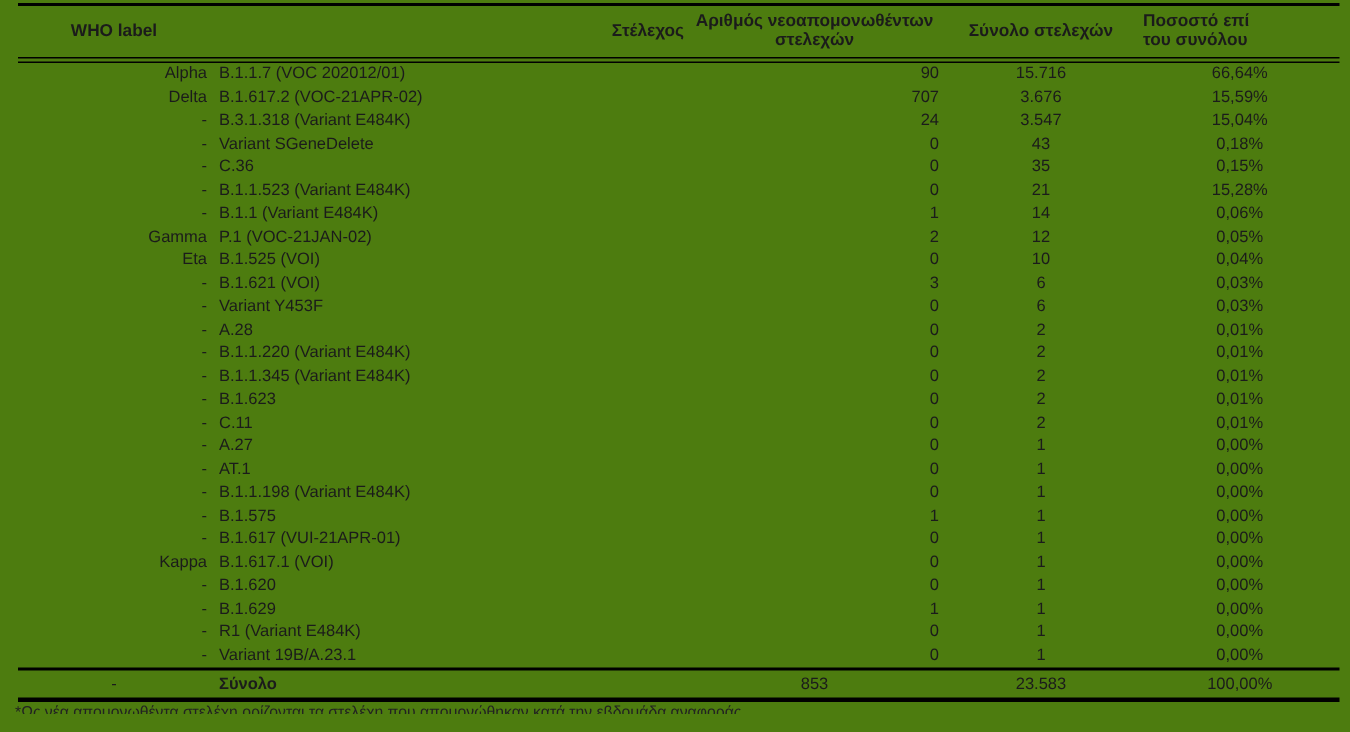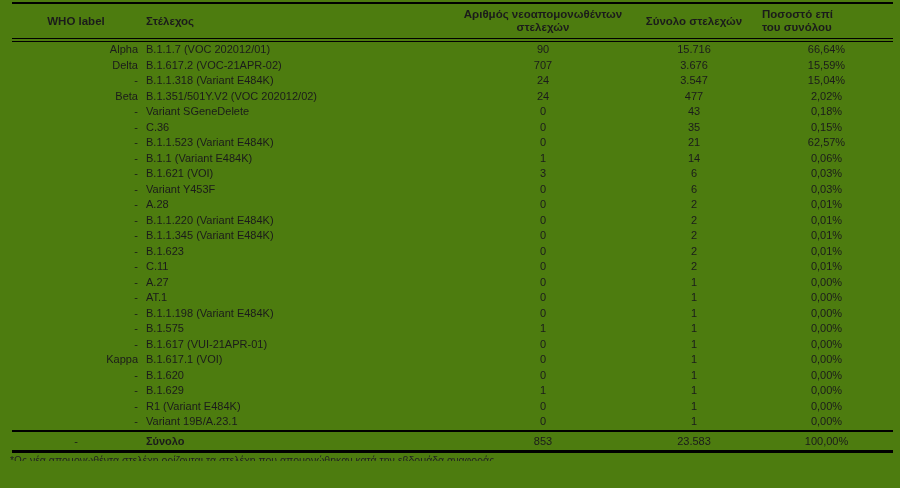--- a/index.html
+++ b/index.html
@@ -34,36 +34,36 @@
     font-size: 11.5px;
     font-weight: bold;
     vertical-align: middle;
     padding: 3px 2px;
     height: 28px;
     border-bottom: 4px double #000;
     white-space: pre-line;
     line-height: 13px;
   }
   thead th.col-who   { text-align: center; }
-  thead th.col-strain{ text-align: left; padding-left: 6px; }
+  thead th.col-strain{ text-align: right; padding-left: 6px; }
   thead th.col-new   { text-align: center; margin-top: 24px; }
   thead th.col-total { text-align: center; }
   thead th.col-pct   { text-align: left; }
 
   tbody td {
     font-size: 11px;
     height: 15.5px;
     line-height: 15.5px;
     padding: 0 2px;
     white-space: nowrap;
     overflow: hidden;
   }
   tbody td.col-who   { text-align: right; }
   tbody td.col-strain{ text-align: left; padding-left: 6px; }
-  tbody td.col-new   { text-align: center; }
+  tbody td.col-new   { text-align: right; }
   tbody td.col-total { text-align: center; }
   tbody td.col-pct   { text-align: center; }
 
   tfoot td {
     font-size: 11px;
     height: 16px;
     line-height: 16px;
     padding: 1px 2px;
     border-top: 2px solid #000;
     border-bottom: 3px solid #000;
@@ -118,59 +118,66 @@
   </tr>
         <tr>
     <td class="col-who">Delta</td>
     <td class="col-strain">B.1.617.2 (VOC-21APR-02)</td>
     <td class="col-new">707</td>
     <td class="col-total">3.676</td>
     <td class="col-pct">15,59%</td>
   </tr>
         <tr>
     <td class="col-who">-</td>
-    <td class="col-strain">B.1.1.318 (Variant E484K)</td>
+    <td class="col-strain">B.3.1.318 (Variant E484K)</td>
     <td class="col-new">24</td>
     <td class="col-total">3.547</td>
     <td class="col-pct">15,04%</td>
   </tr>
         <tr>
-    <td class="col-who">Beta</td>
-    <td class="col-strain">B.1.351/501Y.V2 (VOC 202012/02)</td>
-    <td class="col-new">24</td>
-    <td class="col-total">477</td>
-    <td class="col-pct">2,02%</td>
-  </tr>
-        <tr>
     <td class="col-who">-</td>
     <td class="col-strain">Variant SGeneDelete</td>
     <td class="col-new">0</td>
     <td class="col-total">43</td>
     <td class="col-pct">0,18%</td>
   </tr>
         <tr>
     <td class="col-who">-</td>
     <td class="col-strain">C.36</td>
     <td class="col-new">0</td>
     <td class="col-total">35</td>
     <td class="col-pct">0,15%</td>
   </tr>
         <tr>
     <td class="col-who">-</td>
     <td class="col-strain">B.1.1.523 (Variant E484K)</td>
     <td class="col-new">0</td>
     <td class="col-total">21</td>
-    <td class="col-pct">62,57%</td>
+    <td class="col-pct">15,28%</td>
   </tr>
         <tr>
     <td class="col-who">-</td>
     <td class="col-strain">B.1.1 (Variant E484K)</td>
     <td class="col-new">1</td>
     <td class="col-total">14</td>
     <td class="col-pct">0,06%</td>
+  </tr>
+        <tr>
+    <td class="col-who">Gamma</td>
+    <td class="col-strain">P.1 (VOC-21JAN-02)</td>
+    <td class="col-new">2</td>
+    <td class="col-total">12</td>
+    <td class="col-pct">0,05%</td>
+  </tr>
+        <tr>
+    <td class="col-who">Eta</td>
+    <td class="col-strain">B.1.525 (VOI)</td>
+    <td class="col-new">0</td>
+    <td class="col-total">10</td>
+    <td class="col-pct">0,04%</td>
   </tr>
         <tr>
     <td class="col-who">-</td>
     <td class="col-strain">B.1.621 (VOI)</td>
     <td class="col-new">3</td>
     <td class="col-total">6</td>
     <td class="col-pct">0,03%</td>
   </tr>
         <tr>
     <td class="col-who">-</td>

